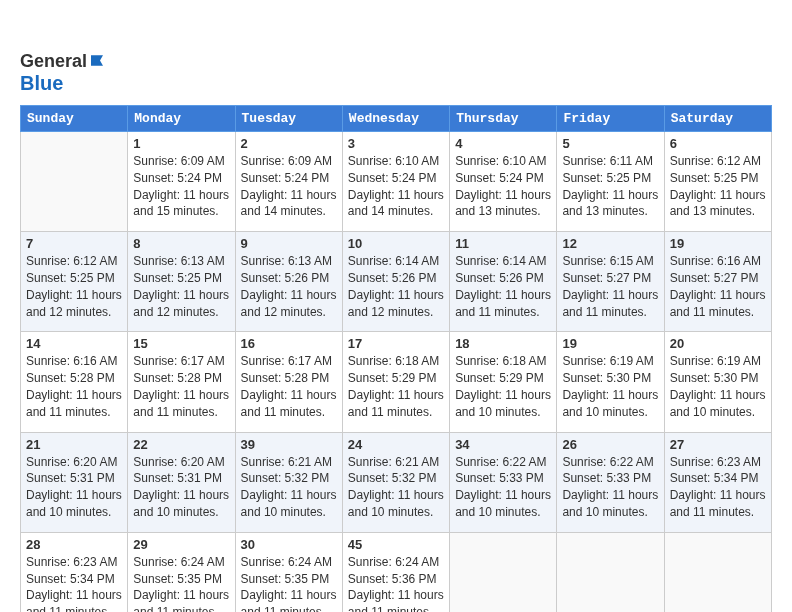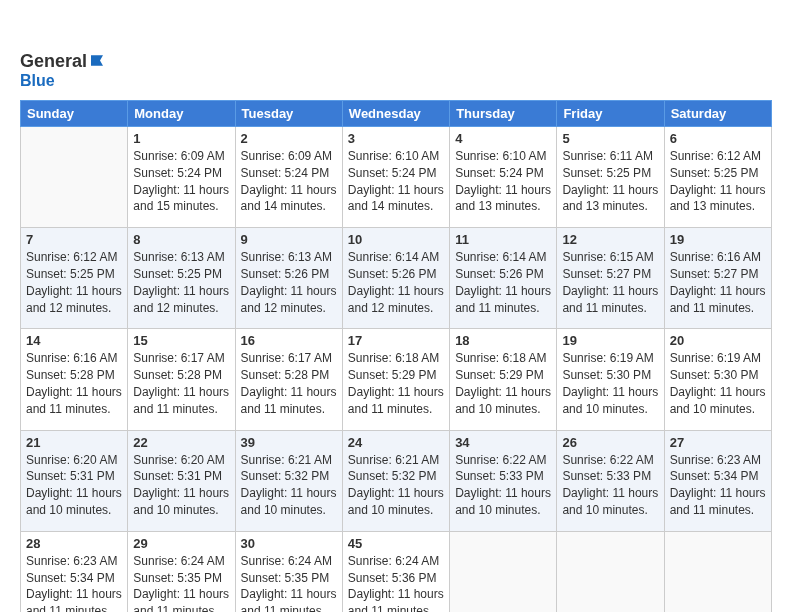--- a/index.html
+++ b/index.html
@@ -55,20 +55,21 @@
       width: 100%;
       table-layout: fixed;
     }
     .calendar th {
       background-color: #3a7bd5;
       color: white;
       text-align: left;
       padding: 5px 6px;
       font-size: 13px;
       border: 1px solid #5a9be5;
+      font-family: Liberation Mono, monospace;
     }
     .calendar td {
       vertical-align: top;
       border: 1px solid #ccc;
       padding: 4px 5px;
       font-size: 10.5px;
       color: #333;
       height: 88px;
     }
     .day-num {
@@ -97,21 +98,21 @@
   <div class="header">
     <div class="logo">
       <div class="logo-text">
           <span class="logo-general">General</span>
           <svg width="18" height="18" viewBox="0 0 24 24" style="margin-left:1px">
             <path d="M4 3 L20 3 L16 10 L20 17 L4 17 Z" fill="#1a6bbf"></path>
             <path d="M4 3 L20 3 L16 10 L20 3Z" fill="#5599ee" opacity="0.5"></path>
           </svg>
         </div>
       <div style="display:flex;align-items:center;">
-          <span style="color:#1a6bbf;font-size:16px;font-weight:bold;">Blue</span>
+          <span style="color:#1a6bbf;font-size:20px;font-weight:bold;">Blue</span>
         </div>
     </div>
     <div class="title-block">
       <div class="month-title"></div>
       <div class="location"></div>
     </div>
   </div>
 
   <table class="calendar">
     <thead>

